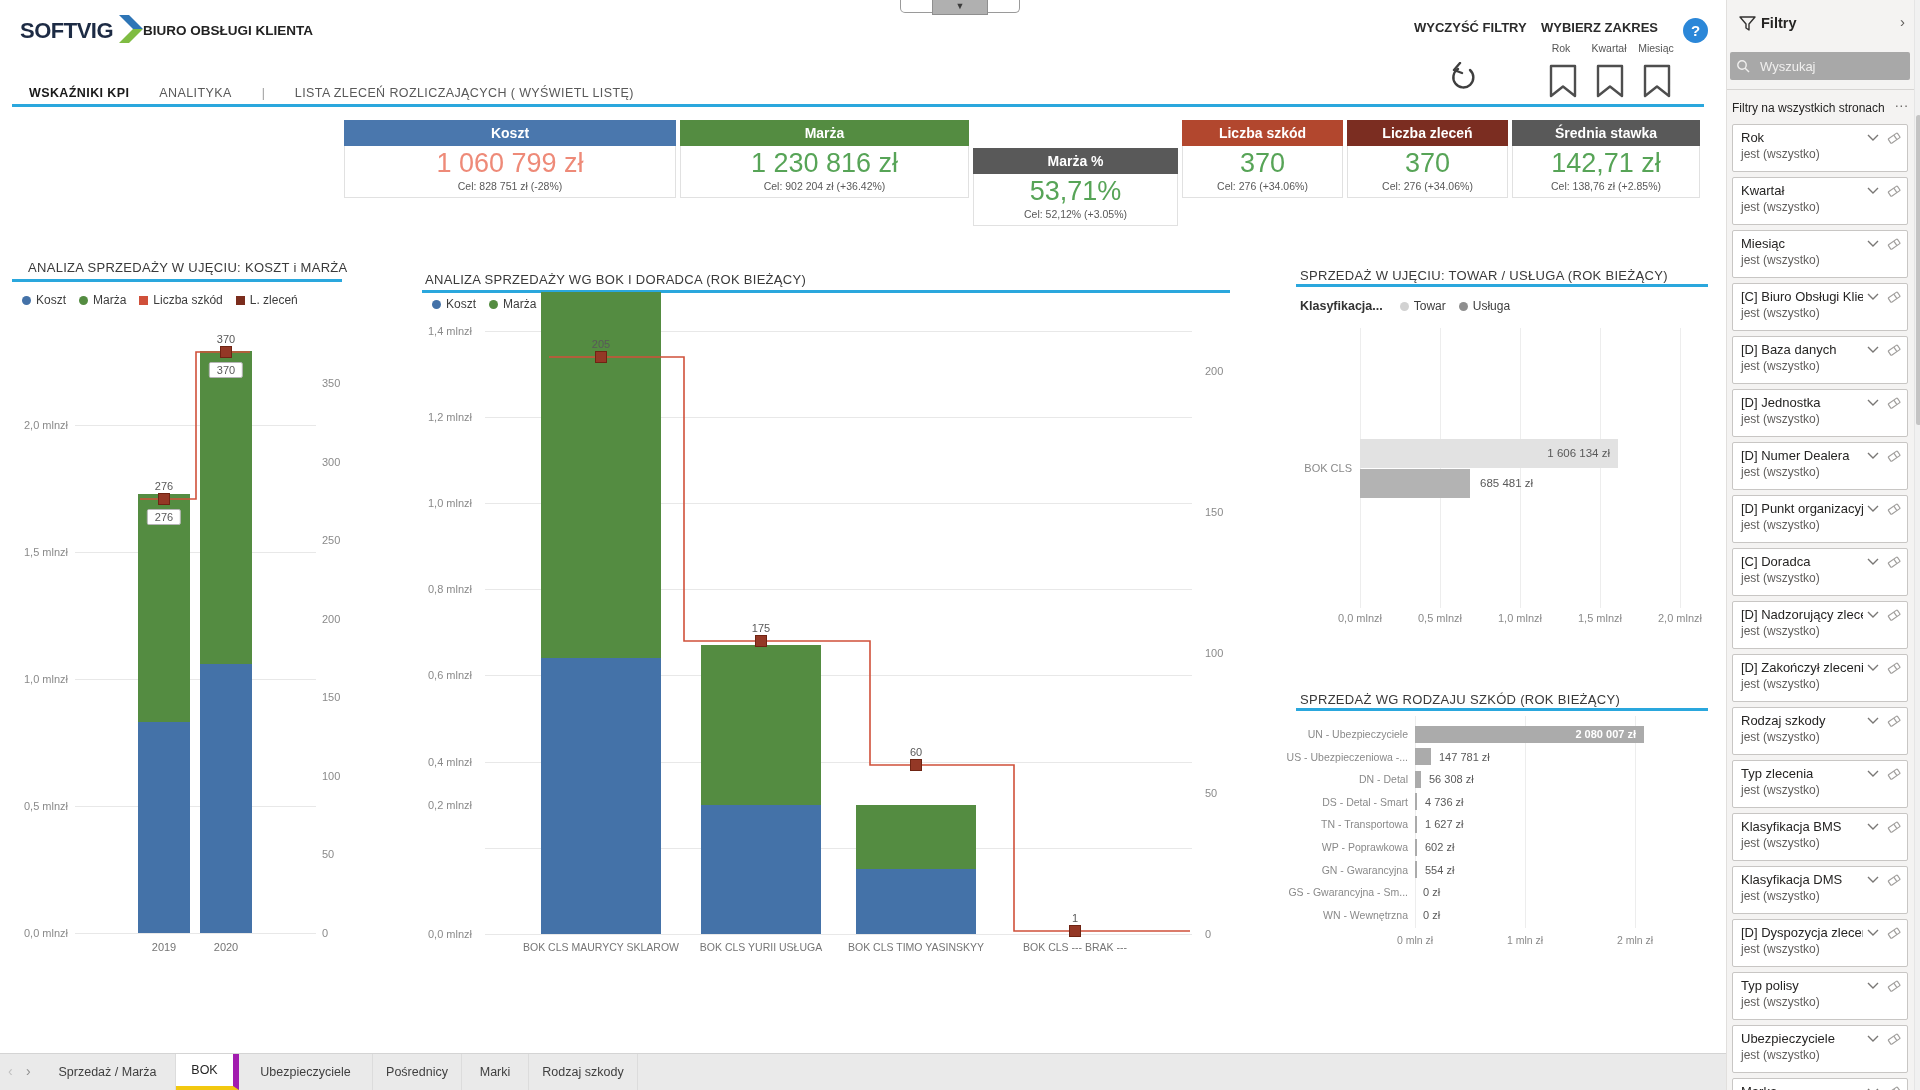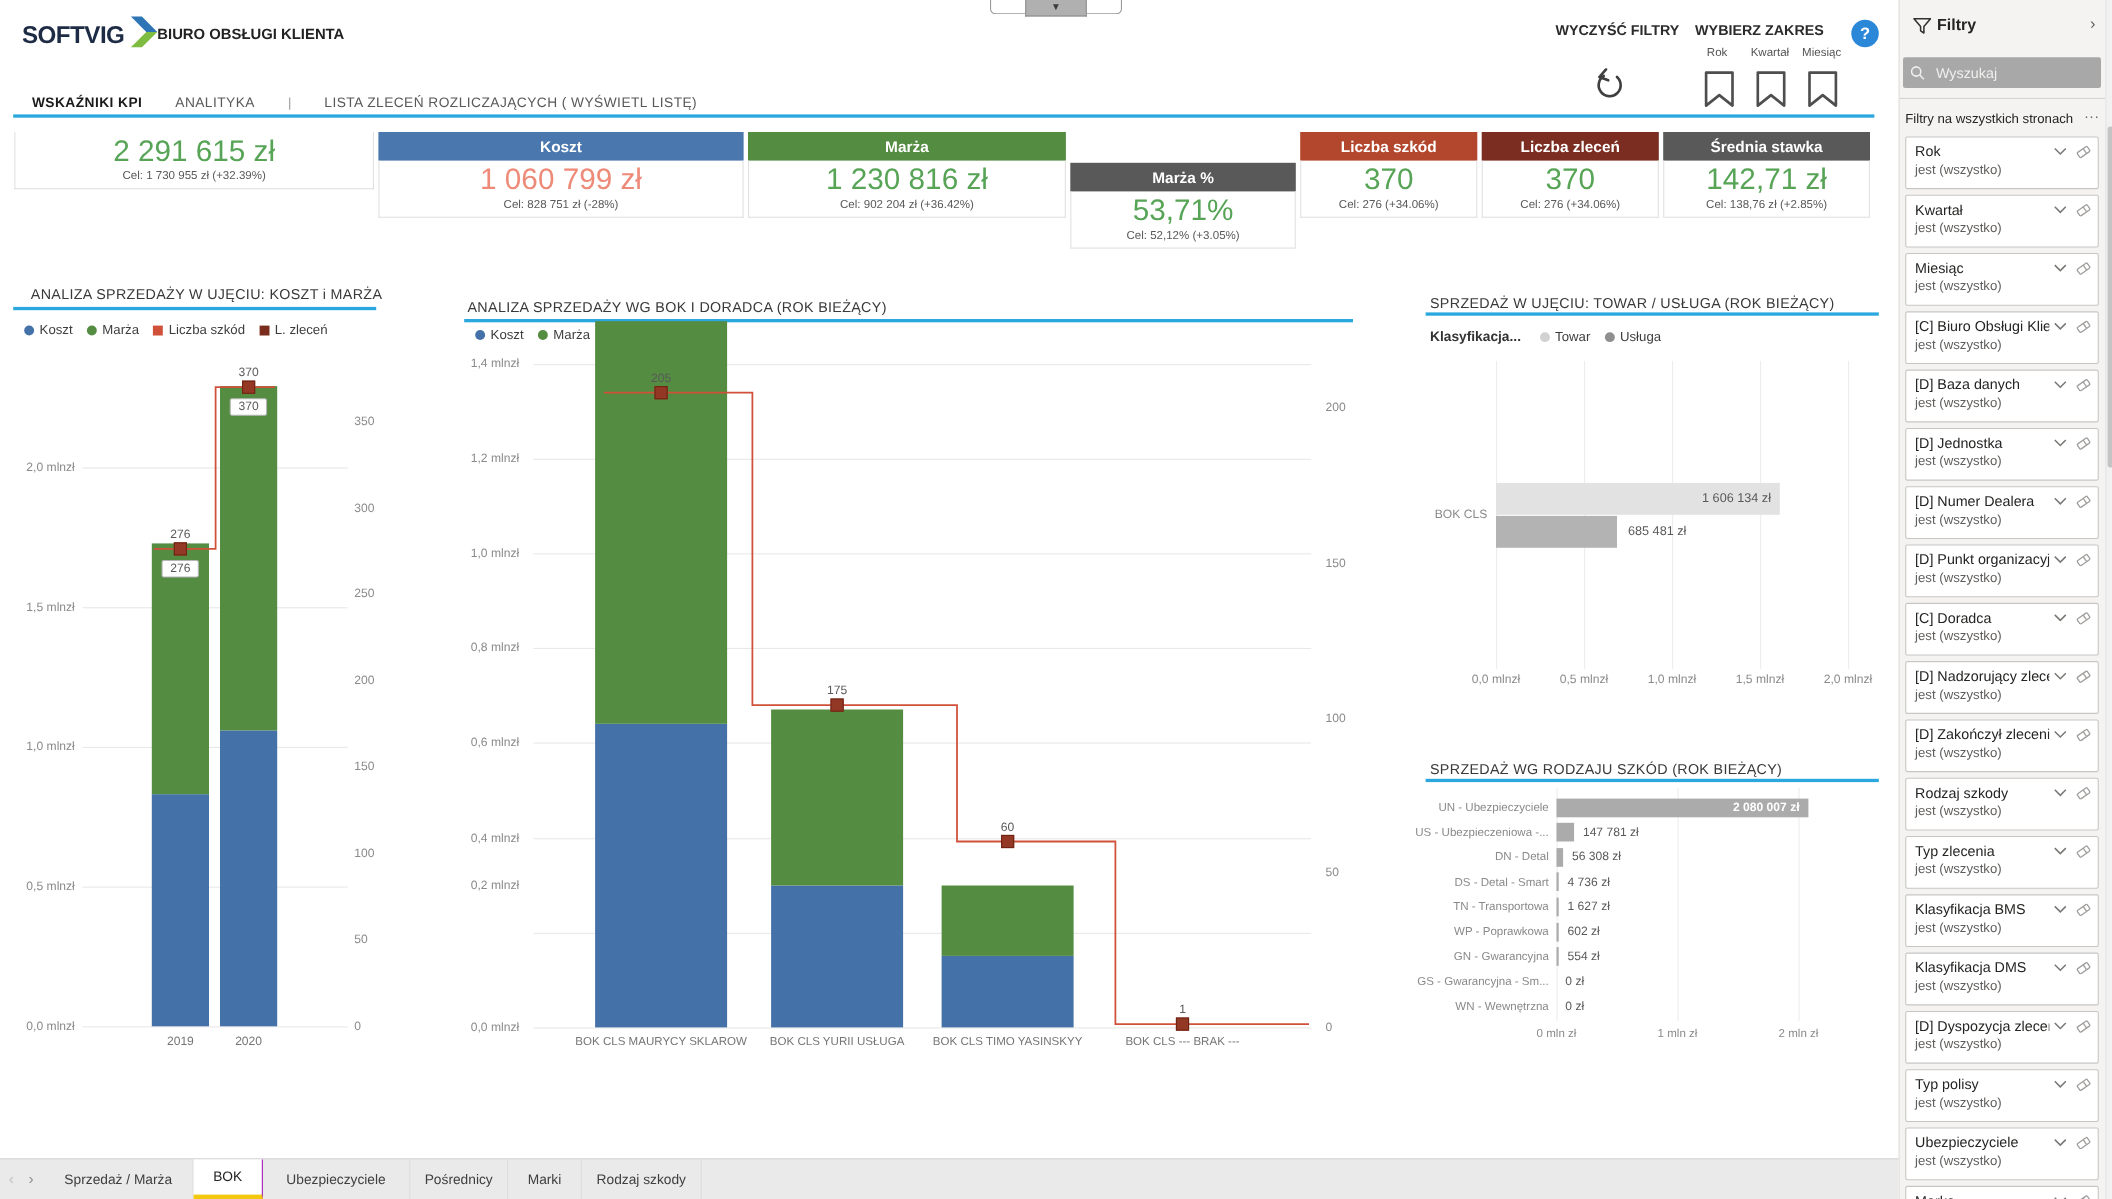--- a/index.html
+++ b/index.html
@@ -23,21 +23,21 @@
   .navtab.active{color:#1a1a1a;font-weight:bold;}
   .boxlabel{position:absolute;background:#fff;border:1px solid #b5b5b5;border-radius:2px;font-size:11px;color:#595959;padding:1px 7px;transform:translate(-50%,0);}
   .ptlabel{position:absolute;font-size:11px;color:#595959;transform:translate(-50%,0);}
   .marker{position:absolute;width:10px;height:10px;background:#943826;border:1px solid #6f2413;transform:translate(-50%,-50%);}
   .filters{position:absolute;left:1726px;top:0;width:194px;height:1090px;background:#f4f3f2;border-left:1px solid #e1dfdd;}
   .fcard{position:relative;margin:0 8px 5px 2px;height:41px;background:#fff;border:1px solid #c8c6c4;border-radius:2px;padding:5px 6px 0 8px;}
   .fcard .frow{display:flex;align-items:center;}
   .fcard .fname{flex:1;font-size:13px;color:#252423;white-space:nowrap;overflow:hidden;}
   .fcard .fcond{font-size:12px;color:#605e5c;margin-top:2px;}
   .btab{height:100%;display:flex;align-items:center;justify-content:center;font-size:12.5px;color:#3f3f3f;border-right:1px solid #dcdcdc;box-sizing:border-box;cursor:pointer;}
-  .btab.active{background:#fff;border-bottom:4px solid #f2c80f;color:#252525;border-right:1px solid #a21caf;}
+  .btab.active{background:#fff;border-bottom:4px solid #f2c80f;color:#252525;border-right:6px solid #a21caf;}
   input.search{width:100%;height:100%;background:transparent;border:none;outline:none;font-size:13px;color:#fdfdfd;font-family:"Liberation Sans",sans-serif;}
   input.search::placeholder{color:#f0efee;opacity:1;}
 </style>
 </head>
 <body>
 
 <div id="root">
 
   <div class="abs" style="left:20px;top:14px;display:flex;align-items:center;">
     <span style="font-size:22px;font-weight:bold;color:#1d2b44;letter-spacing:-0.5px;">SOFTVIG</span>
@@ -91,24 +91,20 @@
   <div id="nav-tabs" class="abs" style="left:29px;top:86px;display:flex;align-items:center;gap:30px;">
       <span class="navtab active">WSKAŹNIKI  KPI</span>
       <span class="navtab">ANALITYKA</span>
       <span style="color: rgb(154, 154, 154); font-size: 12px;">|</span>
       <span class="navtab">LISTA ZLECEŃ ROZLICZAJĄCYCH ( WYŚWIETL LISTĘ)</span>
     </div>
   <div class="abs rule" style="left:12px;top:104px;width:1692px;"></div>
 
   <div id="kpi-row">
       <div class="kpi-card" style="position: absolute; left: 13px; width: 327px; top: 120px; height: 78px; cursor: pointer;">
-        <div class="kpi-body">
-          <div class="kpi-value" style="color: rgb(87, 164, 87);">2 291 615 zł</div>
-          <div class="kpi-sub">Cel: 1 730 955 zł (+32.39%)</div>
-        </div>
       </div>
       <div class="kpi-card" style="position: absolute; left: 344px; width: 332px; top: 120px; height: 78px; cursor: pointer;">
         <div class="kpi-head" style="background: rgb(74, 119, 173);">Koszt</div>
         <div class="kpi-body">
           <div class="kpi-value" style="color: rgb(238, 138, 120);">1 060 799 zł</div>
           <div class="kpi-sub">Cel: 828 751 zł (-28%)</div>
         </div>
       </div>
       <div class="kpi-card" style="position: absolute; left: 680px; width: 289px; top: 120px; height: 78px; cursor: pointer;">
         <div class="kpi-head" style="background: rgb(84, 140, 65);">Marża</div>

